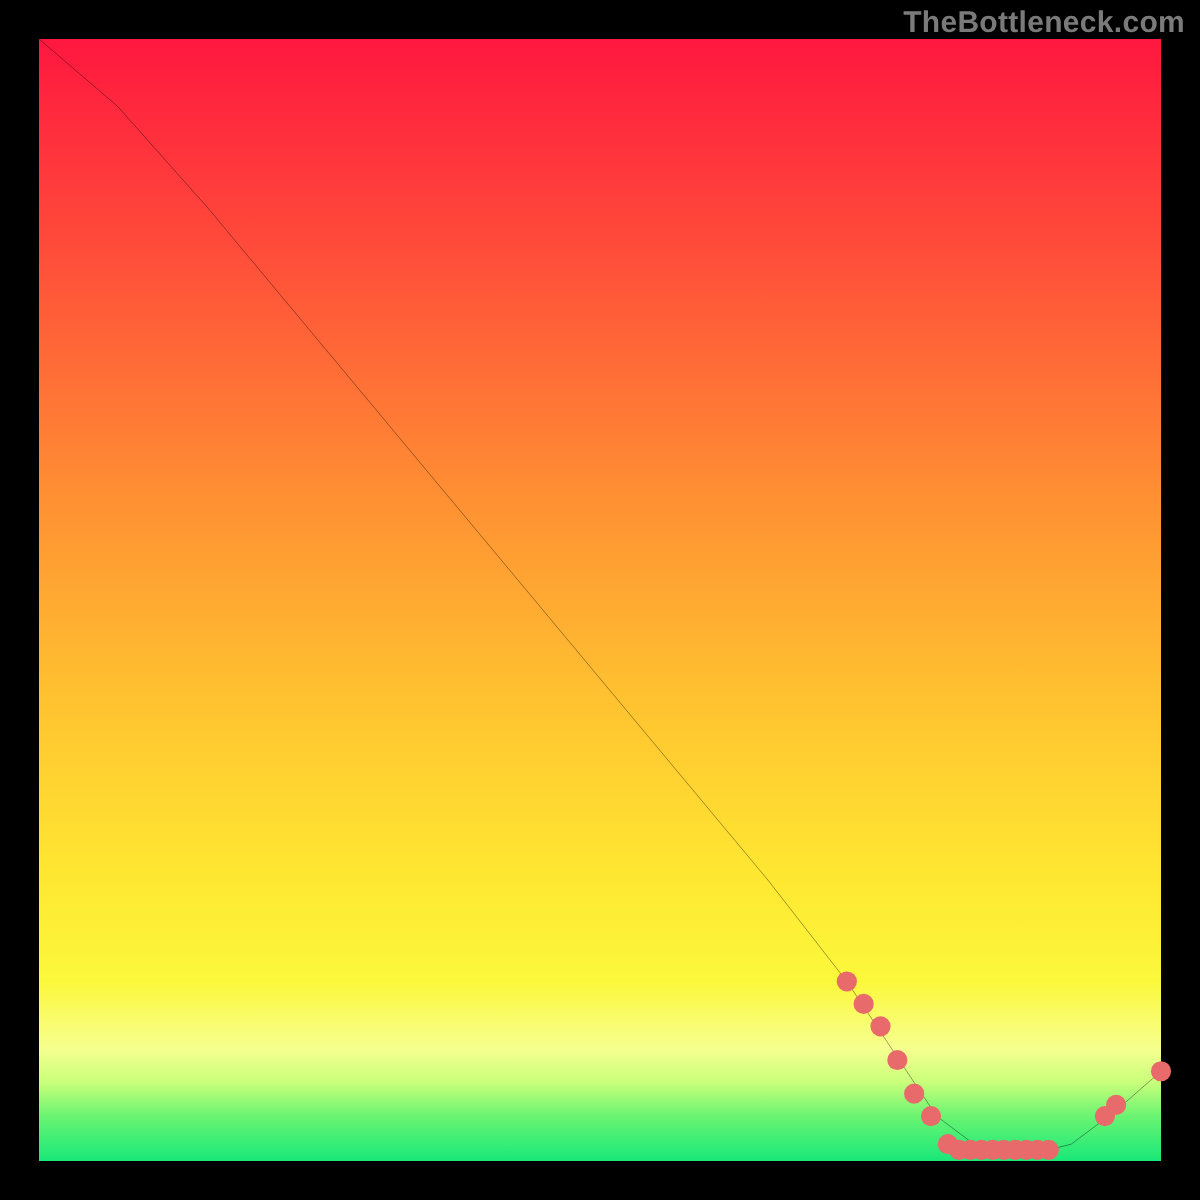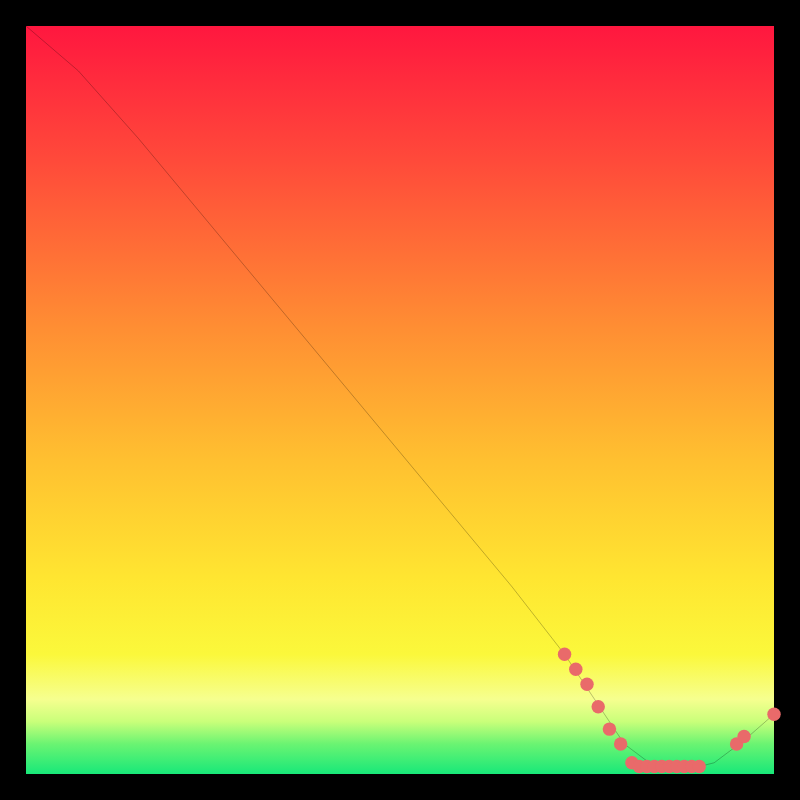--- a/index.html
+++ b/index.html
@@ -55,20 +55,21 @@
     width: 748px;
     height: 748px;
     overflow: visible;
   }
 </style>
 </head>
 <body>
 
 <div class="stage">
 
+  <div class="watermark">TheBottleneck.com</div>
 
   <div class="plot">
     <svg class="curve" viewBox="0 0 100 100" preserveAspectRatio="none">
       <g>
         <path id="curve-path" fill="none" stroke="#000000" stroke-width="0.25" vector-effect="non-scaling-stroke" d="M0 0 L7 6 L15 15 L25 27 L35 39 L45 51 L55 63 L65 75 L72 84 L76 90 L80 96 L84 99 L88 99.5 L92 98.5 L96 95.5 L100 92"></path>
       </g>
       <g id="markers">
           <circle cx="72" cy="84" r="0.9" fill="#e96a6a"></circle>
           <circle cx="73.5" cy="86" r="0.9" fill="#e96a6a"></circle>
           <circle cx="75" cy="88" r="0.9" fill="#e96a6a"></circle>

